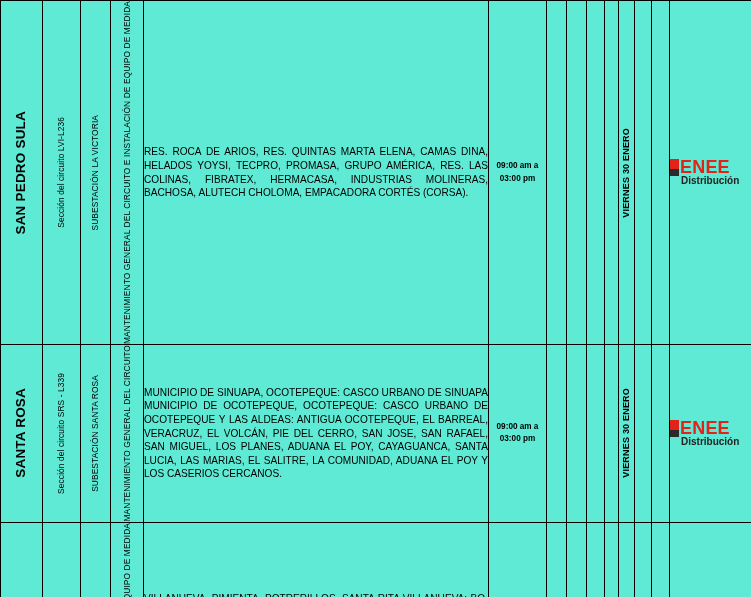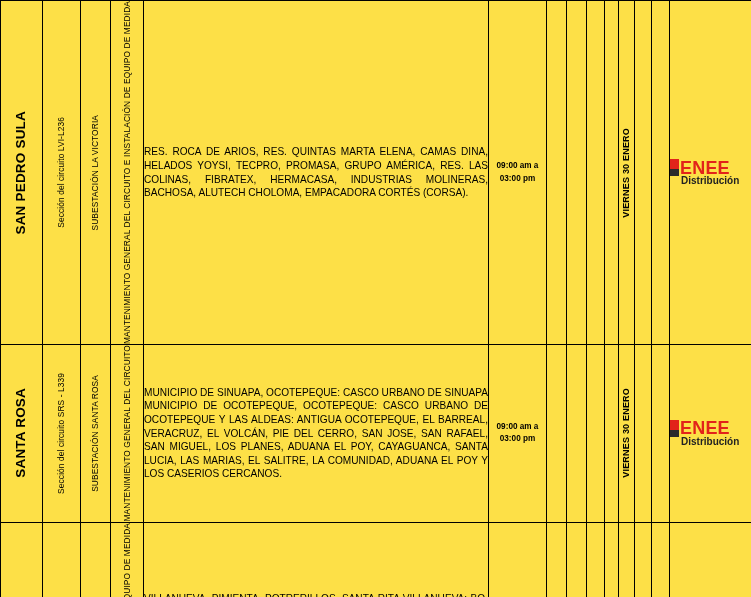--- a/index.html
+++ b/index.html
@@ -30,21 +30,21 @@
     width: 751px;
     margin: 0;
     padding: 0;
   }
 
   table.grid td {
     border: 1.6px solid #000000;
     padding: 0;
     margin: 5px;
     vertical-align: middle;
-    background: #fde047;
+    background: #5eead4;
     box-sizing: border-box;
     overflow: hidden;
   }
 
   
   col.c-city      { width: 42px; }
   col.c-circuit   { width: 38px; }
   col.c-substn    { width: 30px; }
   col.c-work      { width: 33px; }
   col.c-area      { width: 345px; }
@@ -131,21 +131,21 @@
     padding: 0 0 0 4px;
   }
   .logo {
     display: block;
     width: 78px;
     position: relative;
     margin-left: 0px;
   }
   .logo-row {
     display: flex;
-    align-items: center;
+    align-items: flex-start;
     height: 17px;
     position: relative;
   }
   .logo-mark {
     width: 9px;
     height: 17px;
     background: #e2231a;
     position: relative;
     flex: 0 0 auto;
     margin-right: 1px;

